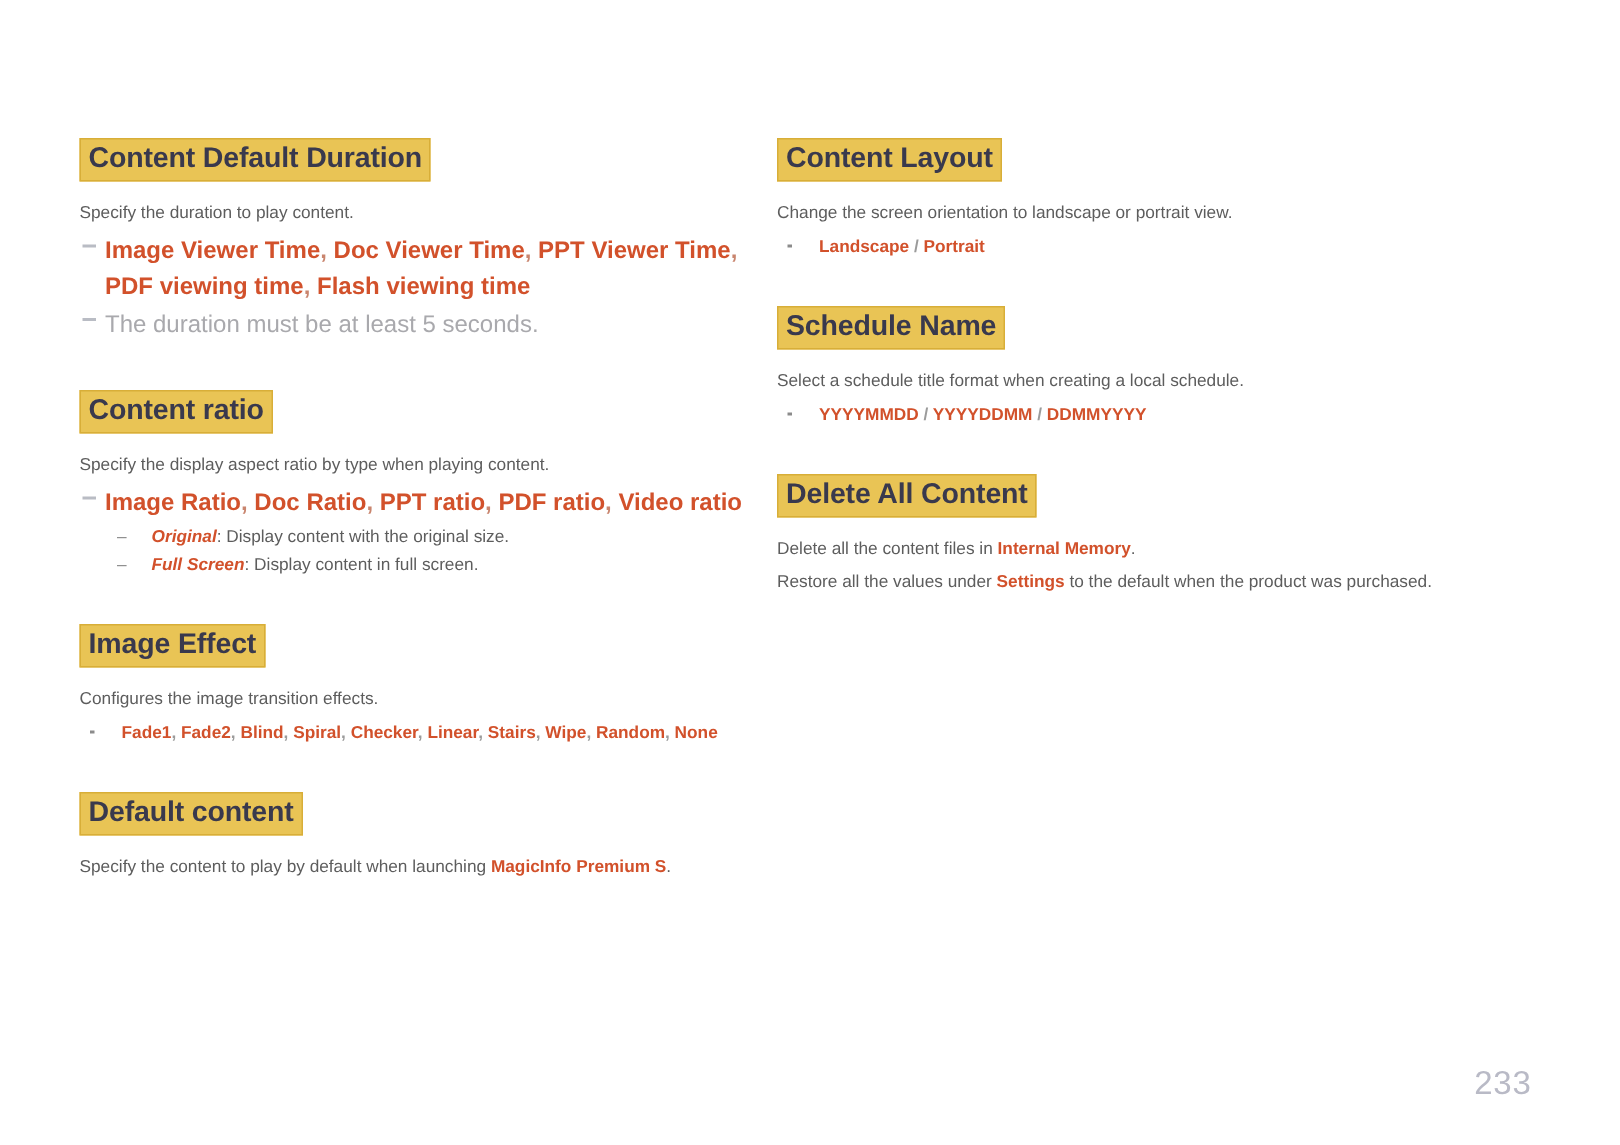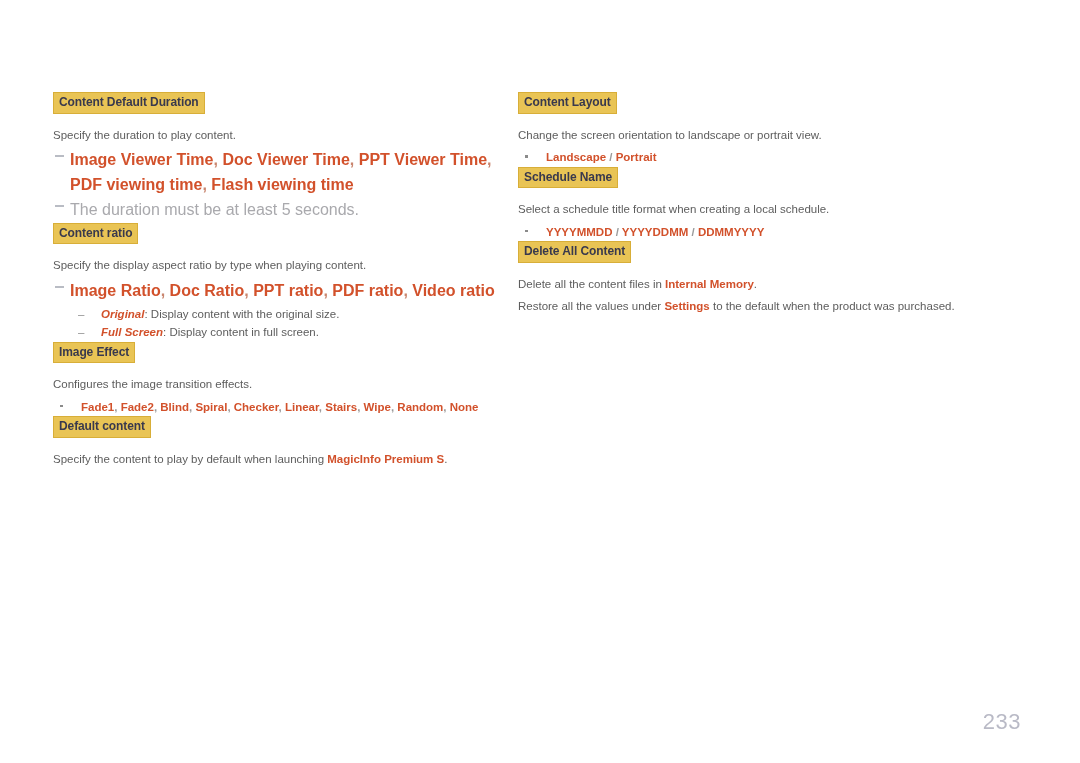--- a/index.html
+++ b/index.html
@@ -54,30 +54,30 @@
   .heading-wrap {
     margin: 0 0 13px 0;
     line-height: 1;
   }
   .heading {
     display: inline-block;
     background: #e9c455;
     border: 1px solid #d8ae38;
     color: #353murky;
     color: #39394d;
-    font-size: 12px;
+    font-size: 19px;
     font-weight: bold;
     letter-spacing: -0.1px;
     padding: 3px 5px 4px 5px;
     line-height: 1.05;
     white-space: nowrap;
   }
 
   
-  .section + .section .heading-wrap { }
+  .section + .section .heading-wrap { margin-top: 30px; }
 
   
   .para {
     font-size: 11.5px;
     line-height: 1.45;
     color: #5d5d5d;
     margin: 0 0 5px 0;
   }
 
   

